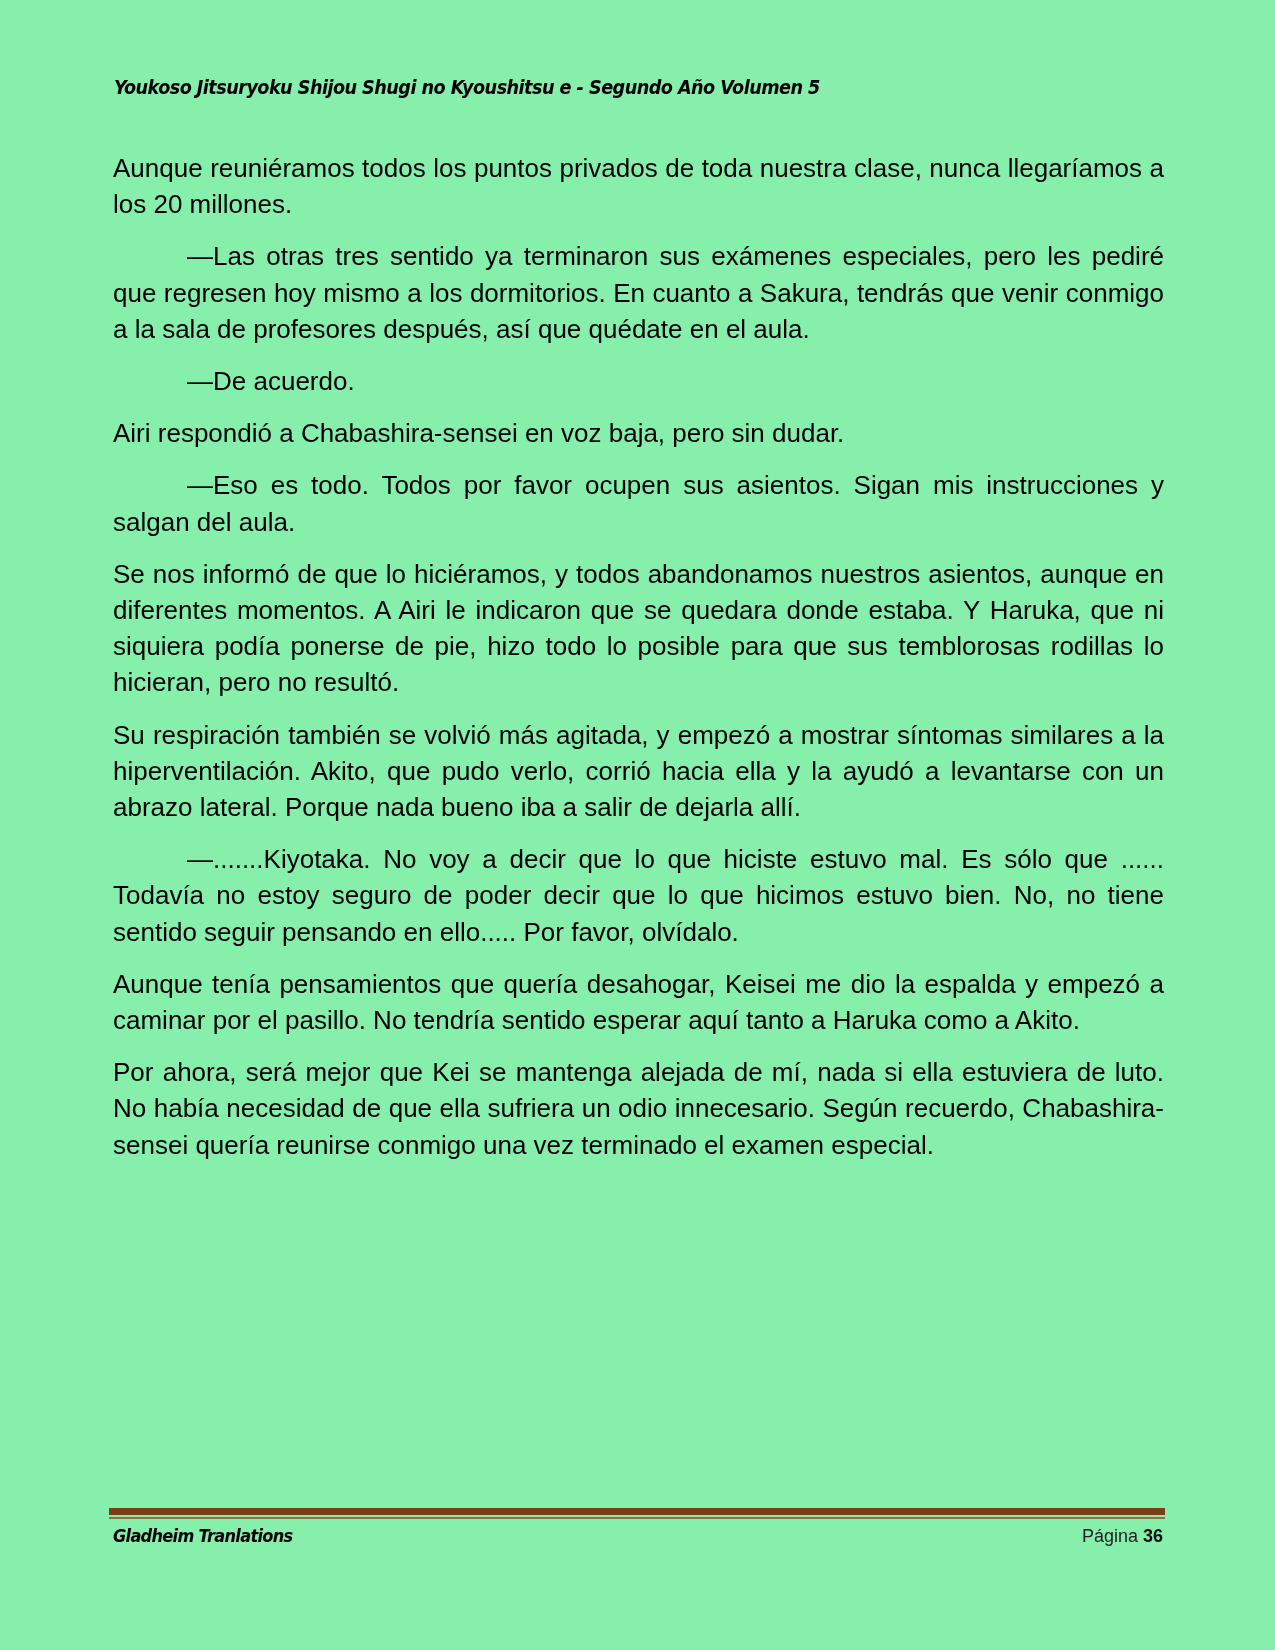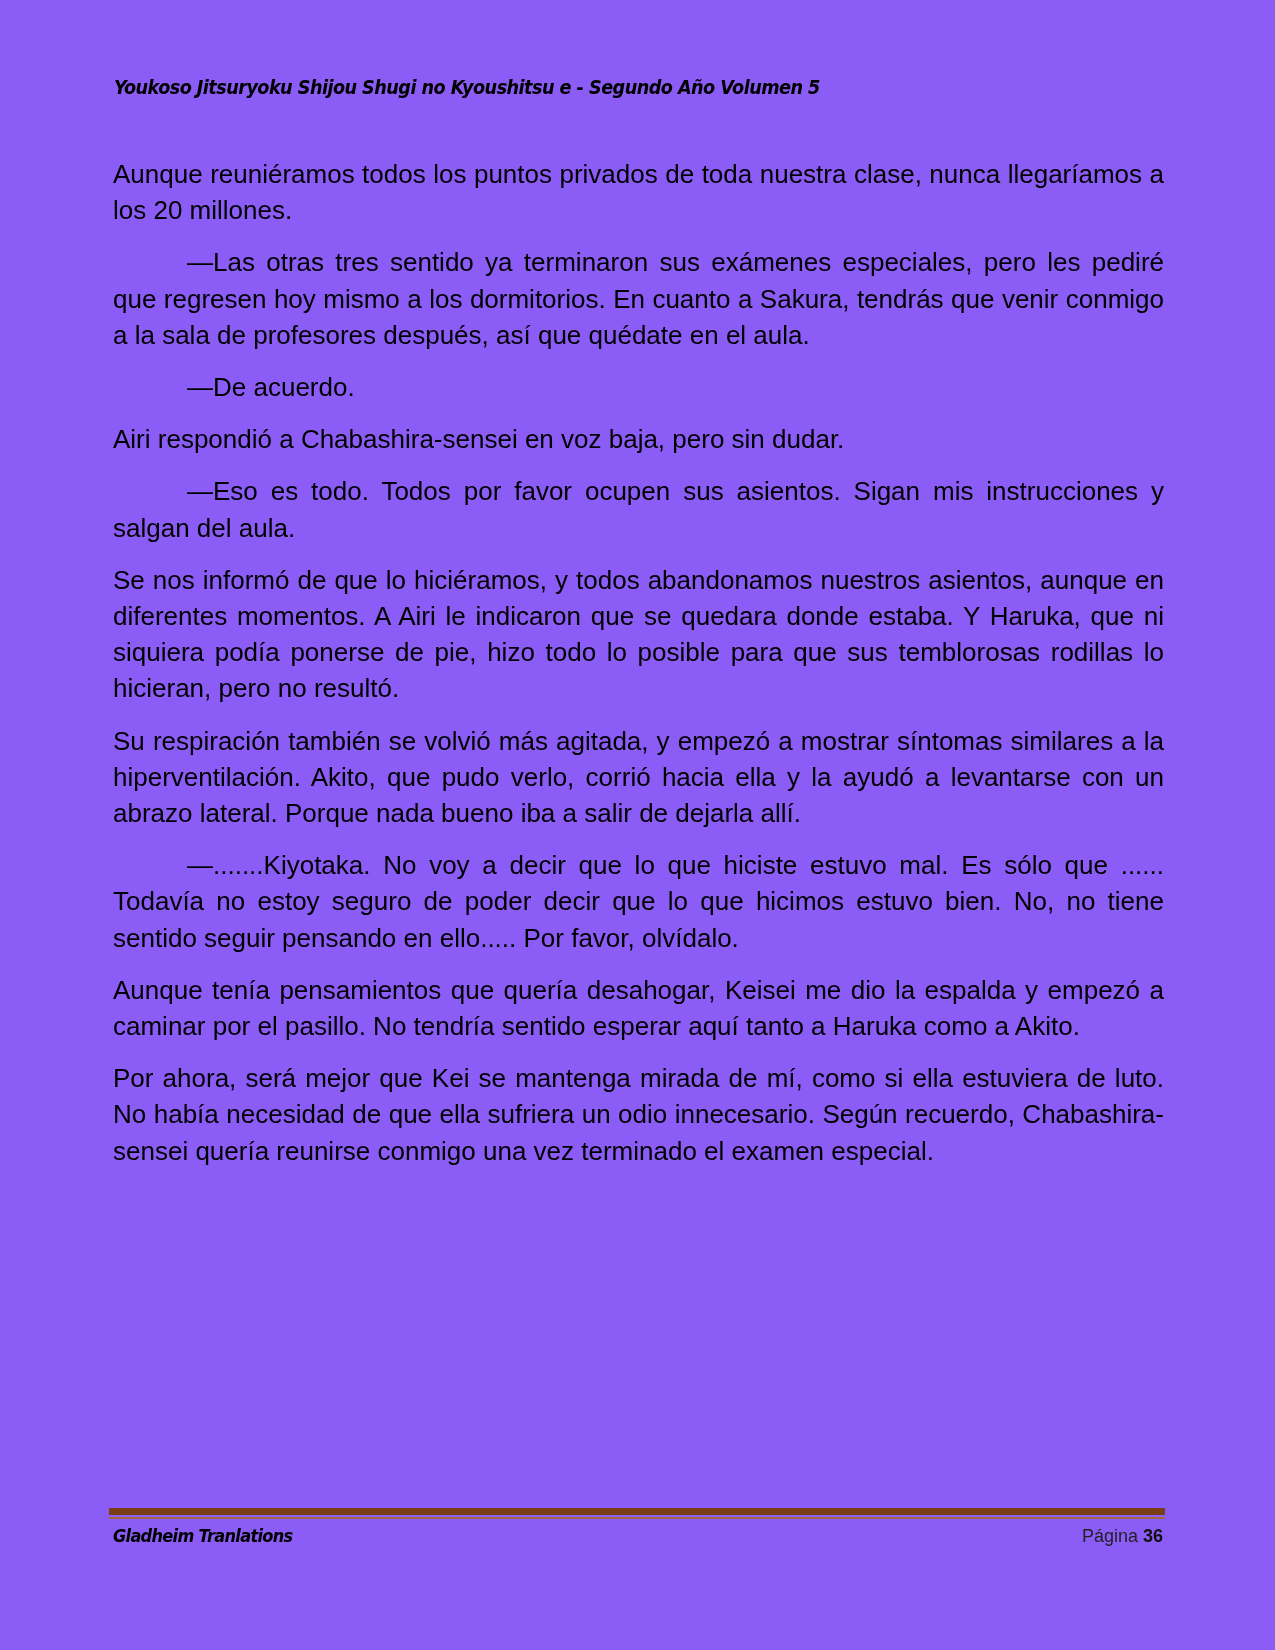--- a/index.html
+++ b/index.html
@@ -1,29 +1,29 @@
 <!DOCTYPE html>
 <html><head>
 <meta charset="utf-8">
 <style>
   html, body { margin: 0; padding: 0; background: #ffffff; }
   body { width: 1275px; height: 1650px; position: relative; overflow: hidden; }
-  .page { position: absolute; left: 0; top: 0; width: 1275px; height: 1650px; background: #8b5cf6; }
+  .page { position: absolute; left: 0; top: 0; width: 1275px; height: 1650px; background: #86efac; }
   .header {
     position: absolute; left: 114px; top: 74px; width: 1050px;
     font-family: "DejaVu Sans", sans-serif; font-weight: bold; font-style: italic;
     font-size: 19px; line-height: 26px; color: #000; letter-spacing: -0.6px;
     transform: scaleX(0.93); transform-origin: left center; white-space: nowrap;
   }
   .body {
     position: absolute; left: 113px; top: 150px; width: 1051px;
     font-family: "Liberation Sans", sans-serif; font-size: 26px; line-height: 36.2px;
     color: #000;
   }
-  .body p { margin: 6px 0 16px 0; text-align: justify; }
+  .body p { margin: 0 0 16px 0; text-align: justify; }
   .body p.dialogue { text-indent: 74px; }
   .rule-thick { position: absolute; left: 109px; top: 1508px; width: 1056px; height: 7px; background: #7a3e16; }
   .rule-thin { position: absolute; left: 109px; top: 1517px; width: 1056px; height: 2px; background: #a06a3c; }
   .footer-left {
     position: absolute; left: 113px; top: 1524px;
     font-family: "DejaVu Sans", sans-serif; font-weight: bold; font-style: italic;
     font-size: 18px; line-height: 24px; color: #000; letter-spacing: -0.8px;
     transform: scaleX(0.9); transform-origin: left center; white-space: nowrap;
   }
   .footer-right {
@@ -42,21 +42,21 @@
   <div class="body">
     <p>Aunque reuniéramos todos los puntos privados de toda nuestra clase, nunca llegaríamos a los 20 millones.</p>
     <p class="dialogue">—Las otras tres sentido ya terminaron sus exámenes especiales, pero les pediré que regresen hoy mismo a los dormitorios. En cuanto a Sakura, tendrás que venir conmigo a la sala de profesores después, así que quédate en el aula.</p>
     <p class="dialogue">—De acuerdo.</p>
     <p>Airi respondió a Chabashira-sensei en voz baja, pero sin dudar.</p>
     <p class="dialogue">—Eso es todo. Todos por favor ocupen sus asientos. Sigan mis instrucciones y salgan del aula.</p>
     <p>Se nos informó de que lo hiciéramos, y todos abandonamos nuestros asientos, aunque en diferentes momentos. A Airi le indicaron que se quedara donde estaba. Y Haruka, que ni siquiera podía ponerse de pie, hizo todo lo posible para que sus temblorosas rodillas lo hicieran, pero no resultó.</p>
     <p>Su respiración también se volvió más agitada, y empezó a mostrar síntomas similares a la hiperventilación. Akito, que pudo verlo, corrió hacia ella y la ayudó a levantarse con un abrazo lateral. Porque nada bueno iba a salir de dejarla allí.</p>
     <p class="dialogue">—.......Kiyotaka. No voy a decir que lo que hiciste estuvo mal. Es sólo que ...... Todavía no estoy seguro de poder decir que lo que hicimos estuvo bien. No, no tiene sentido seguir pensando en ello..... Por favor, olvídalo.</p>
     <p>Aunque tenía pensamientos que quería desahogar, Keisei me dio la espalda y empezó a caminar por el pasillo. No tendría sentido esperar aquí tanto a Haruka como a Akito.</p>
-    <p>Por ahora, será mejor que Kei se mantenga mirada de mí, como si ella estuviera de luto.  No había necesidad de que ella sufriera un odio innecesario. Según recuerdo, Chabashira-sensei quería reunirse conmigo una vez terminado el examen especial.</p>
+    <p>Por ahora, será mejor que Kei se mantenga alejada de mí, nada si ella estuviera de luto.  No había necesidad de que ella sufriera un odio innecesario. Según recuerdo, Chabashira-sensei quería reunirse conmigo una vez terminado el examen especial.</p>
   </div>
 
   <div class="rule-thick"></div>
   <div class="rule-thin"></div>
 
   <div class="footer-left">Gladheim Tranlations</div>
   <div class="footer-right">
     <span>Página</span>
     <span class="num">36</span>
   </div>

